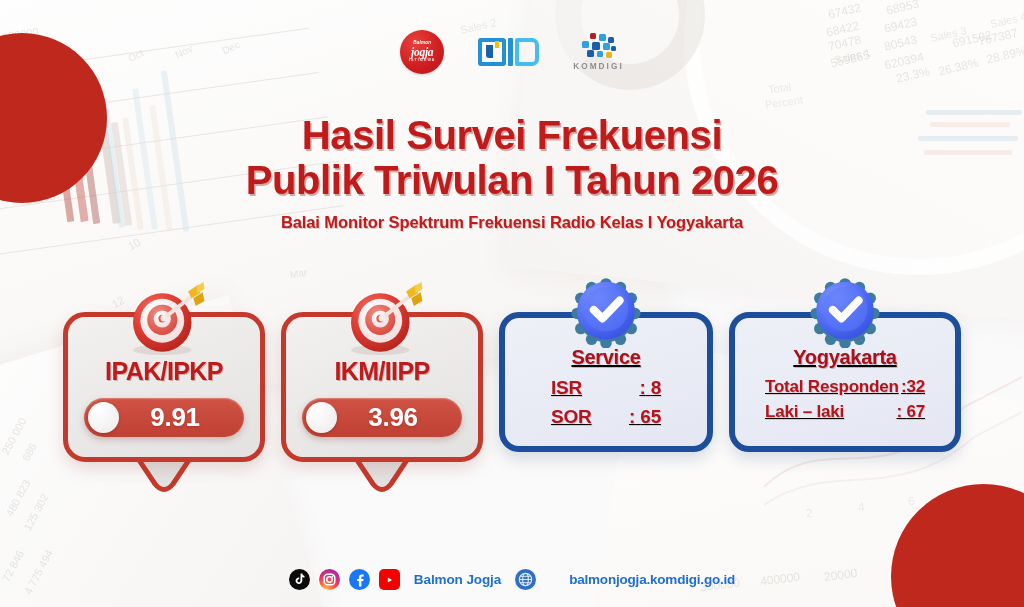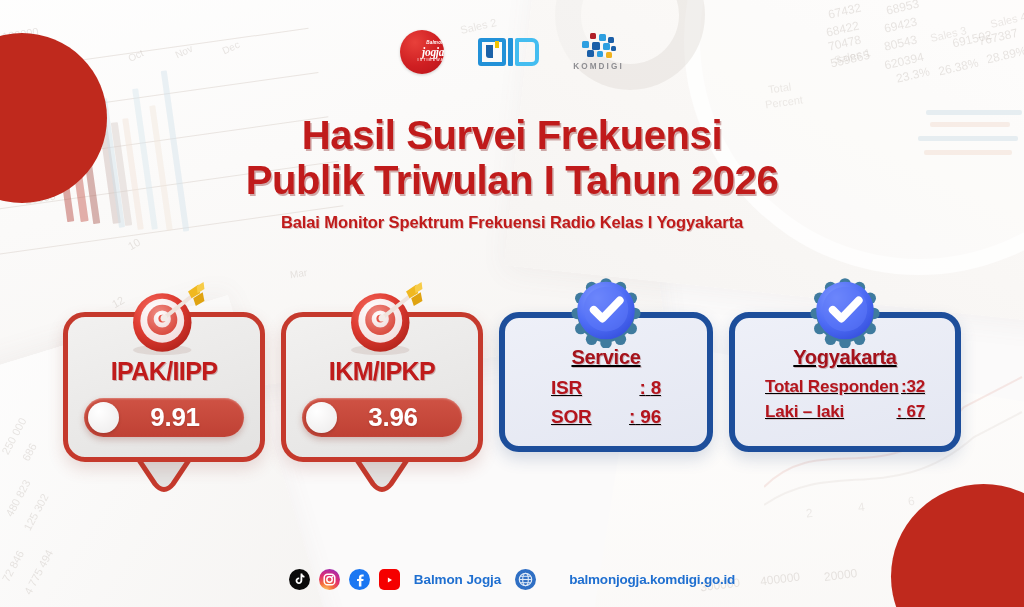--- a/index.html
+++ b/index.html
@@ -108,21 +108,21 @@
     display: flex; align-items: center; justify-content: center;
     gap: 34px;
     z-index: 6;
   }
 
   
   .logo-balmon {
     width: 44px; height: 44px; border-radius: 50%;
     background: radial-gradient(circle at 34% 28%, #e8403a 0%, #cf1f22 55%, #b81419 100%);
     display: flex; flex-direction: column;
-    align-items: flex-end; justify-content: center;
+    align-items: center; justify-content: center;
     box-shadow: 0 1px 3px rgba(0,0,0,.18);
     line-height: 1;
   }
   .logo-balmon .lb-top {
     font-size: 4.6px; color: #fff; letter-spacing: .2px;
     font-style: italic; font-weight: 700;
   }
   .logo-balmon .lb-mid {
     font-size: 11.5px; color: #fff; font-weight: 700;
     font-style: italic; letter-spacing: -.3px; margin: 1px 0 0;
@@ -454,21 +454,21 @@
   </div>
 
   <div class="cards-row">
 
     <div class="card-red">
       <svg class="tail-svg" width="70" height="40" viewBox="0 0 70 40">
         <path d="M6,0 L64,0 L44,30 Q35,41 26,30 Z" fill="#e3e2e1" stroke="#c5392c" stroke-width="5"></path>
         <rect x="4" y="-10" width="62" height="12" fill="#e3e2e1"></rect>
       </svg>
       <div class="card-red-body">
-        <div class="card-red-label">IPAK/IIPP</div>
+        <div class="card-red-label">IPAK/IPKP</div>
         <div class="pill">
           <span class="pill-knob"></span>
           <span class="pill-value">9.91</span>
         </div>
       </div>
       <svg class="dart" viewBox="0 0 100 100">
         <defs>
           <radialGradient id="tg1" cx="36%" cy="28%" r="78%">
             <stop offset="0%" stop-color="#f4685c"></stop>
             <stop offset="55%" stop-color="#dd3a30"></stop>
@@ -496,21 +496,21 @@
         <path d="M88,12 l8,-5 l1,8 l-8,5 z" fill="#f7cc48"></path>
       </svg>
     </div>
 
     <div class="card-red">
       <svg class="tail-svg" width="70" height="40" viewBox="0 0 70 40">
         <path d="M6,0 L64,0 L44,30 Q35,41 26,30 Z" fill="#e3e2e1" stroke="#c5392c" stroke-width="5"></path>
         <rect x="4" y="-10" width="62" height="12" fill="#e3e2e1"></rect>
       </svg>
       <div class="card-red-body">
-        <div class="card-red-label">IKM/IPKP</div>
+        <div class="card-red-label">IKM/IIPP</div>
         <div class="pill">
           <span class="pill-knob"></span>
           <span class="pill-value">3.96</span>
         </div>
       </div>
       <svg class="dart" viewBox="0 0 100 100">
         <ellipse cx="48" cy="86" rx="34" ry="6" fill="#c9b5b0" opacity=".38"></ellipse>
         <circle cx="48" cy="54" r="34" fill="url(#tg1)"></circle>
         <circle cx="48" cy="52" r="25.5" fill="url(#tg2)"></circle>
         <circle cx="48" cy="51" r="17.5" fill="url(#tg3)"></circle>
@@ -529,21 +529,21 @@
         <div class="card-blue-title">Service</div>
         <div class="kv-list service">
           <div class="kv-row">
             <span class="kv-key">ISR</span>
             <span class="kv-spacer"></span>
             <span class="kv-val"><span>:</span>&nbsp;<span>8</span></span>
           </div>
           <div class="kv-row">
             <span class="kv-key">SOR</span>
             <span class="kv-spacer"></span>
-            <span class="kv-val"><span>:</span>&nbsp;<span>96</span></span>
+            <span class="kv-val"><span>:</span>&nbsp;<span>65</span></span>
           </div>
         </div>
       </div>
       <svg class="badge" viewBox="0 0 100 100">
         <defs>
           <radialGradient id="bg1" cx="35%" cy="28%" r="80%">
             <stop offset="0%" stop-color="#7f97ff"></stop>
             <stop offset="60%" stop-color="#4e6cf5"></stop>
             <stop offset="100%" stop-color="#3550dd"></stop>
           </radialGradient>

